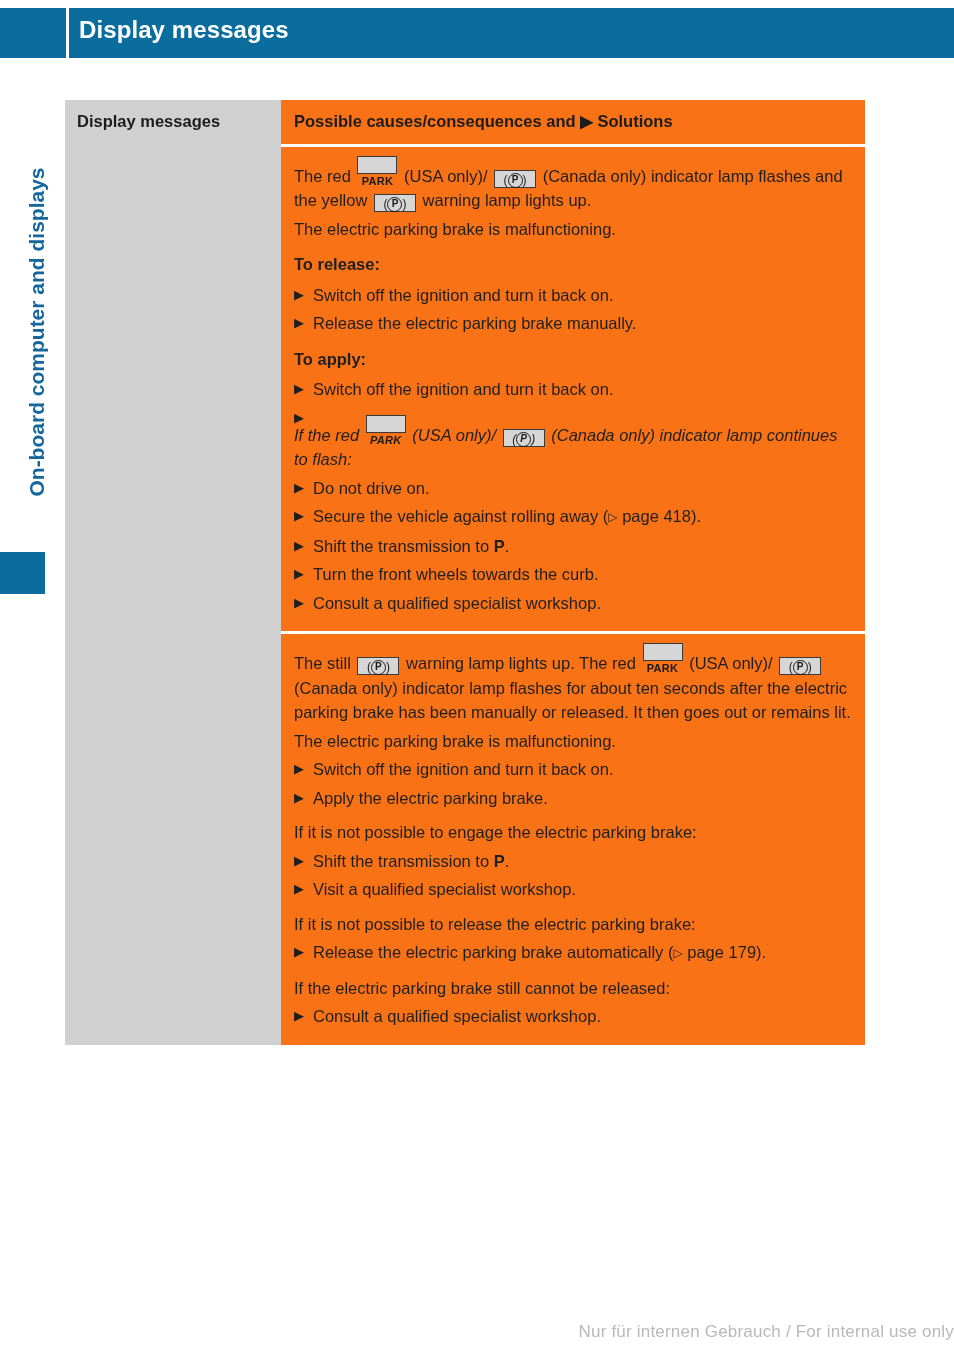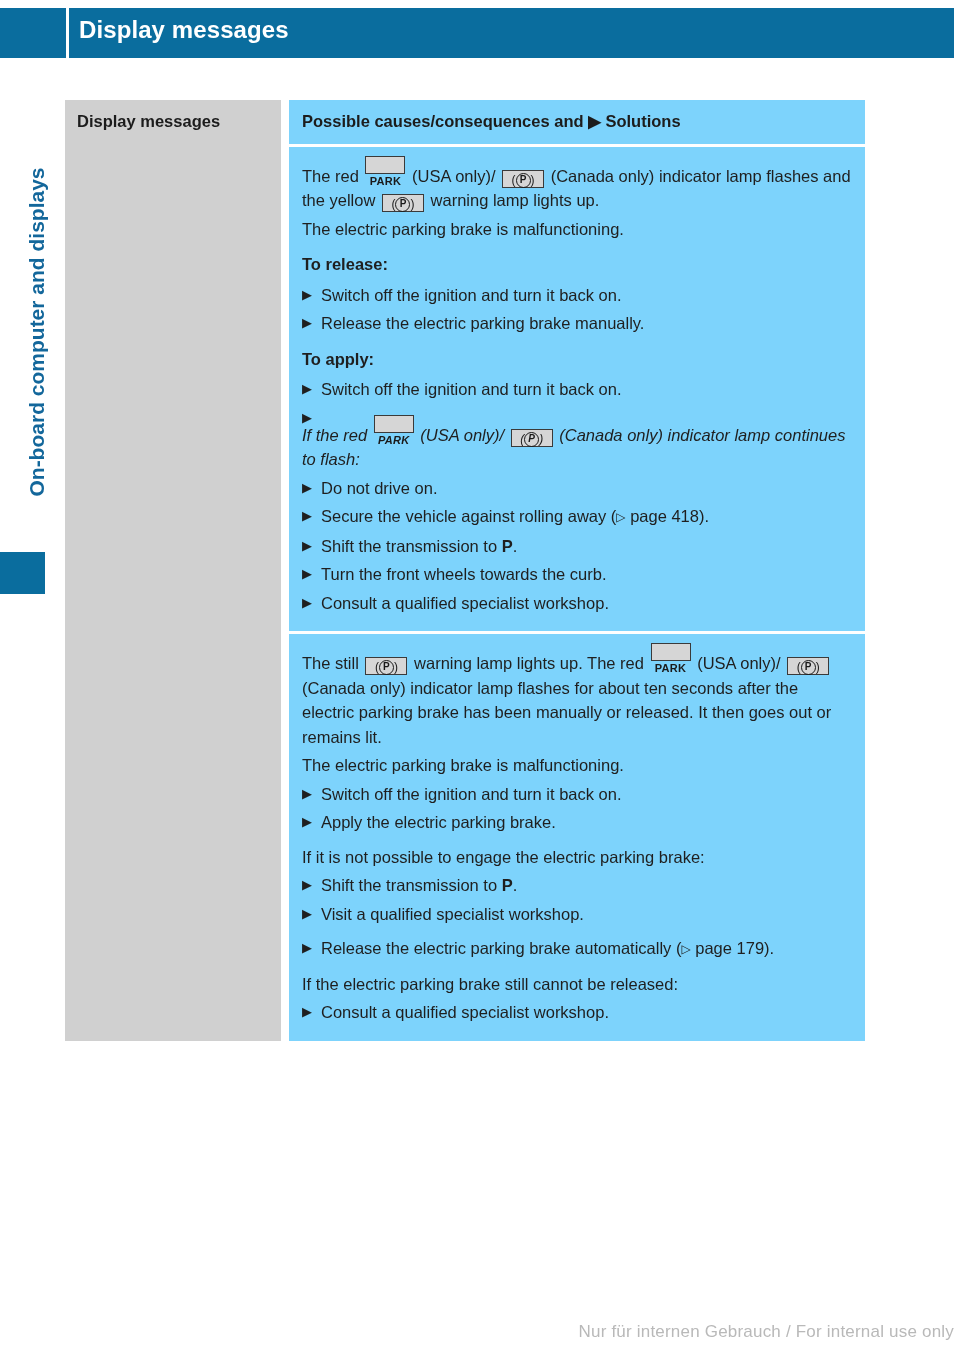--- a/index.html
+++ b/index.html
@@ -88,22 +88,21 @@
     display: flex;
     align-items: stretch;
   }
   .col-left {
     width: 216px;
     flex: 0 0 216px;
     background: #d0d0d0;
   }
   .col-right {
     flex: 1 1 auto;
-    background: #7dd3fc;
-    margin-left: 8px;
+    background: #f97316;
   }
 
   
   .thead .col-left,
   .thead .col-right {
     padding-top: 11px;
     padding-bottom: 12px;
   }
   .th-text {
     font-size: 16.5px;
@@ -323,20 +322,21 @@
       <p class="p">The electric parking brake is malfunctioning.</p>
 
       <p class="bullet"><span class="tri">▶</span><span>Switch off the ignition and turn it back on.</span></p>
       <p class="bullet bullet-group-end"><span class="tri">▶</span><span>Apply the electric parking brake.</span></p>
 
       <p class="p">If it is not possible to engage the electric parking brake:</p>
 
       <p class="bullet"><span class="tri">▶</span><span>Shift the transmission to </span><b class="gear">P</b><span>.</span></p>
       <p class="bullet bullet-group-end"><span class="tri">▶</span><span>Visit a qualified specialist workshop.</span></p>
 
+      <p class="p">If it is not possible to release the electric parking brake:</p>
 
       <p class="bullet bullet-group-end"><span class="tri">▶</span><span>Release the electric parking brake automatically (</span><span class="pageref-tri">▷</span> <span>page 179</span><span>).</span></p>
 
       <p class="p">If the electric parking brake still cannot be released:</p>
 
       <p class="bullet"><span class="tri">▶</span><span>Consult a qualified specialist workshop.</span></p>
 
     </div>
   </div>
 

